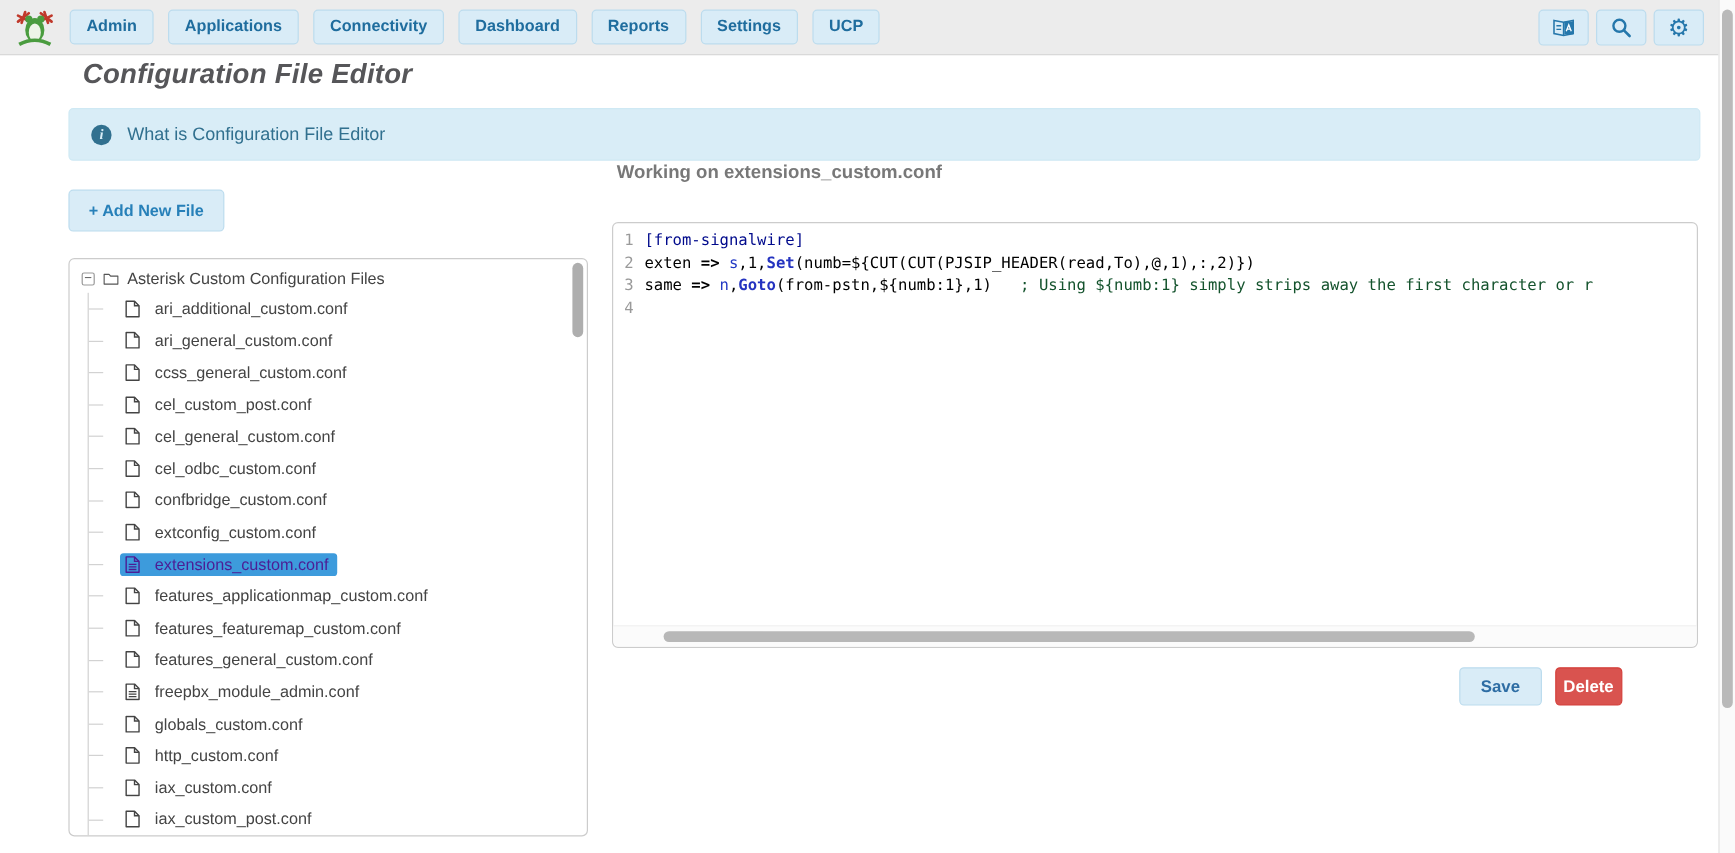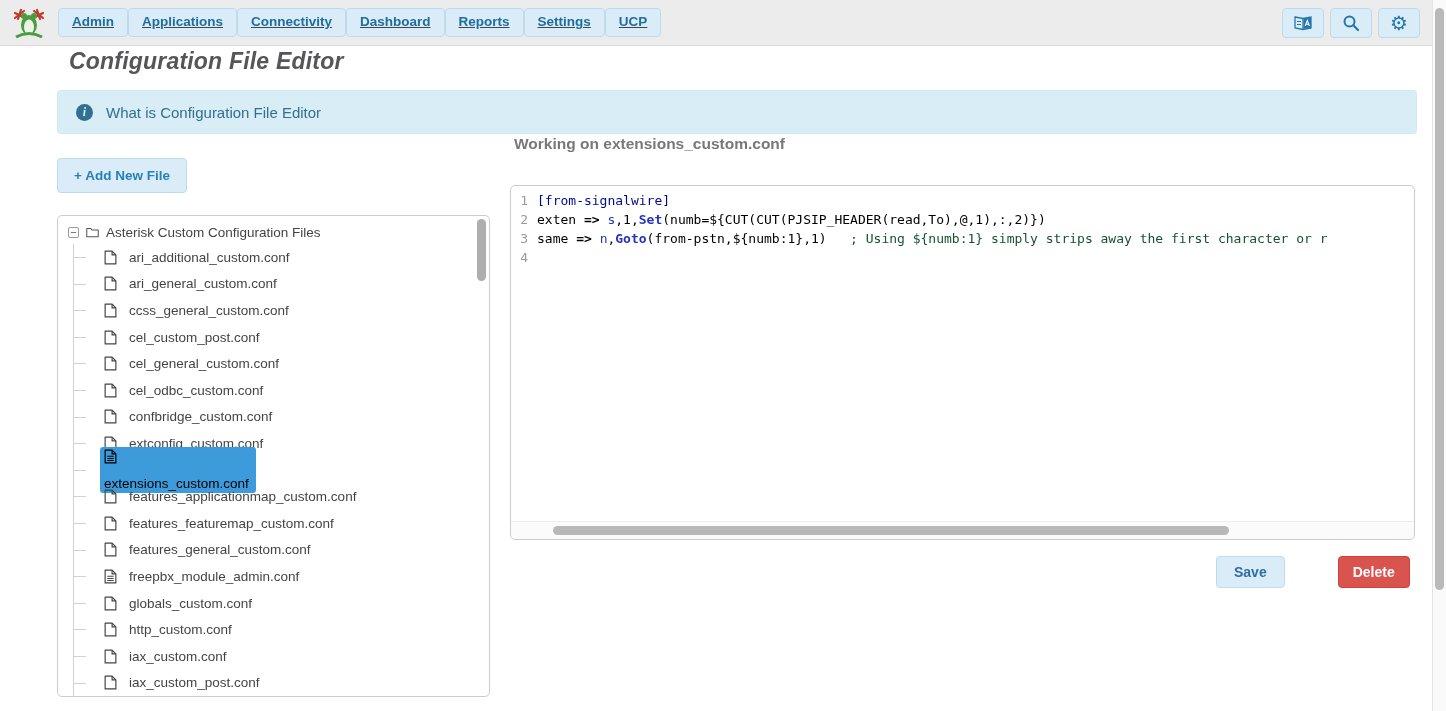--- a/index.html
+++ b/index.html
@@ -9,21 +9,21 @@
     background:#ffffff; font-family:"Liberation Sans", sans-serif; color:#444;
   }
 
   
   .navbar {
     position:absolute; top:0; left:0; width:1446px; height:46px;
     background:#ececec; border-bottom:1px solid #d9d9d9;
     display:flex; align-items:center; padding-left:12px;
   }
   .logo { width:34px; height:34px; margin-right:12px; display:flex; align-items:center; cursor:pointer; }
-  .nav-items { display:flex; gap:0;text-decoration:underline; }
+  .nav-items { display:flex; gap:12px; }
   .nav-btn, .icon-btn {
     background:#d9ecf7; border:1px solid #bcdcee; border-radius:4px;
     color:#1f6d9e; font-weight:bold; font-size:13.5px; font-family:inherit;
     padding:6px 13px; cursor:pointer; line-height:1.1;
   }
   .nav-right { position:absolute; right:26px; top:8px; display:flex; gap:6px; }
   .icon-btn { width:42px; height:30px; padding:0; display:flex; align-items:center; justify-content:center; }
   .gear-glyph { font-size:20px; line-height:1; color:#2577ab; font-family:"DejaVu Sans", sans-serif; }
 
   
@@ -70,21 +70,21 @@
     width:11px; height:11px; border:1px solid #999; border-radius:2px; background:#fff;
     font-size:11px; line-height:8px; text-align:center; color:#555; flex:0 0 11px; cursor:pointer;
   }
   .tree-children {
     list-style:none; margin:0 0 0 5px; padding:0;
     border-left:1px solid #d2d2d2;
   }
   .tree-item { position:relative; height:26.6px; display:flex; align-items:center; padding-left:26px; font-size:13.5px; color:#444; }
   .tree-item::before { content:""; position:absolute; left:0; top:13px; width:12px; border-top:1px solid #d2d2d2; }
   .tree-node { display:flex; align-items:flex-start; gap:12px; padding:2px 7px 2px 4px; border-radius:3px; cursor:pointer; color:#444; }
-  .tree-item.selected .tree-node { background:#3d9bdc; color:#000000;flex-direction:column; }
+  .tree-item.selected .tree-node { background:#3d9bdc; color:#4c1d95; }
   .file-icon { display:flex; }
   .file-icon svg { width:13px; height:15px; display:block; }
   .tree-item:not(.filled) .lines { display:none; }
   .tree-scrollbar { position:absolute; right:3px; top:3px; width:9px; bottom:3px; }
   .tree-scrollbar .thumb { position:absolute; top:0; left:0; width:9px; height:62px; background:#aeaeae; border-radius:5px; }
 
   
   .working-heading {
     position:absolute; left:510px; top:131px; margin:4px;
     font-size:15.5px; font-weight:bold; color:#787878;
@@ -112,21 +112,21 @@
   
   .actions { position:absolute; left:1216px; top:556px; display:flex; gap:11px; }
   .btn-save {
     background:#d9ecf7; border:1px solid #bcdcee; border-radius:4px;
     color:#2e6da4; font-weight:bold; font-size:14px; font-family:inherit;
     padding:7px 17px; cursor:pointer;
   }
   .btn-delete {
     background:#d9534f; border:1px solid #d43f3a; border-radius:4px;
     color:#fff; font-weight:bold; font-size:14px; font-family:inherit;
-    padding:7px 14px; cursor:pointer;margin-left:42px;
+    padding:7px 6px; cursor:pointer;
   }
 </style>
 </head>
 <body>
 
 <header class="navbar">
   <div class="logo">
     <svg viewBox="0 0 34 34" width="34" height="34">
       <g stroke="#c0392b" stroke-width="2.2" stroke-linecap="round" fill="none">
         <path d="M3 7 L11 11"></path>

